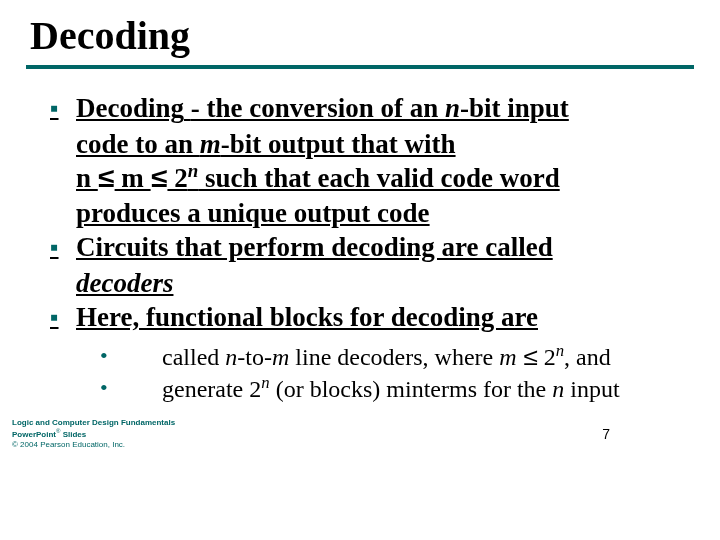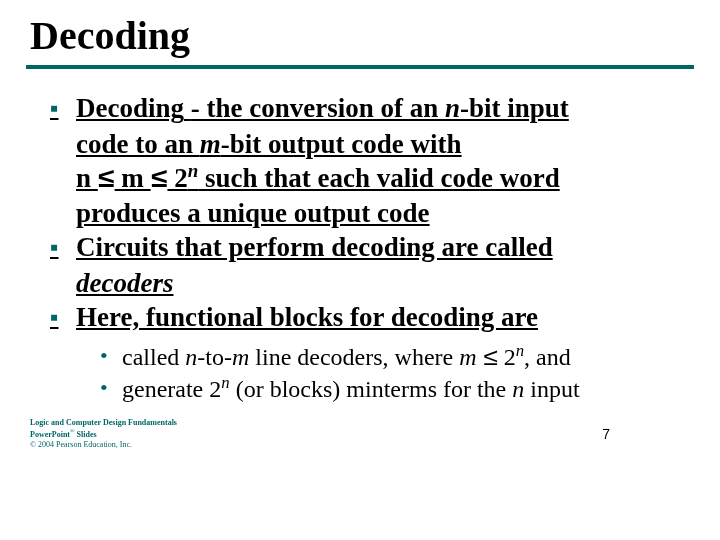--- a/index.html
+++ b/index.html
@@ -61,20 +61,21 @@
   .sub {
     padding: 6px 0 0 100px;
     font-size: 24px;
     font-weight: normal;
     line-height: 1.26;
   }
   .sub-line {
     display: flex;
     align-items: flex-start;
     margin-bottom: 2px;
+    gap: 40px;
   }
   .sub-bullet {
     width: 22px;
     flex: 0 0 22px;
     color: #006666;
     font-size: 22px;
     line-height: 1.3;
   }
   .sub-bullet::before {
     content: "•";
@@ -82,23 +83,23 @@
   .sub-text {
     flex: 1;
   }
   .sub-cont {
     margin-left: 22px;
   }
   .italic { font-style: italic; }
   .sup { font-size: 0.7em; vertical-align: super; line-height: 0; font-style: italic; }
   .footer {
     position: absolute;
-    left: 30px;
+    left: 12px;
     bottom: 6px;
-    font-family: Liberation Serif, serif;
+    font-family: Liberation Sans, sans-serif;
     font-size: 8px;
     color: #006666;
     line-height: 1.25;
   }
   .footer .line1 { font-weight: bold; }
   .footer .reg { font-size: 6px; vertical-align: super; }
   .pagenum {
     position: absolute;
     right: 110px;
     bottom: 14px;
@@ -124,21 +125,21 @@
   <div class="body">
 
     <div class="bullet-line">
       <span class="bullet"></span>
       <span class="bullet-text">
         <span>Decoding</span>
         <span>- the conversion of an </span><span class="italic">n</span><span>-bit input</span>
       </span>
     </div>
     <div class="indent-cont">
-      <span>code to an </span><span class="italic">m</span><span>-bit output code with</span>
+      <span>code to an </span><span class="italic">m</span><span>-bit output that with</span>
     </div>
     <div class="indent-cont">
       <span>n </span><span class="leq">≤</span><span> m </span><span class="leq">≤</span><span> 2</span><span class="sup">n</span><span> such that each valid code word</span>
     </div>
     <div class="indent-cont">produces a unique output code</div>
 
     <div class="bullet-line">
       <span class="bullet"></span>
       <span class="bullet-text">Circuits that perform decoding are called</span>
     </div>

